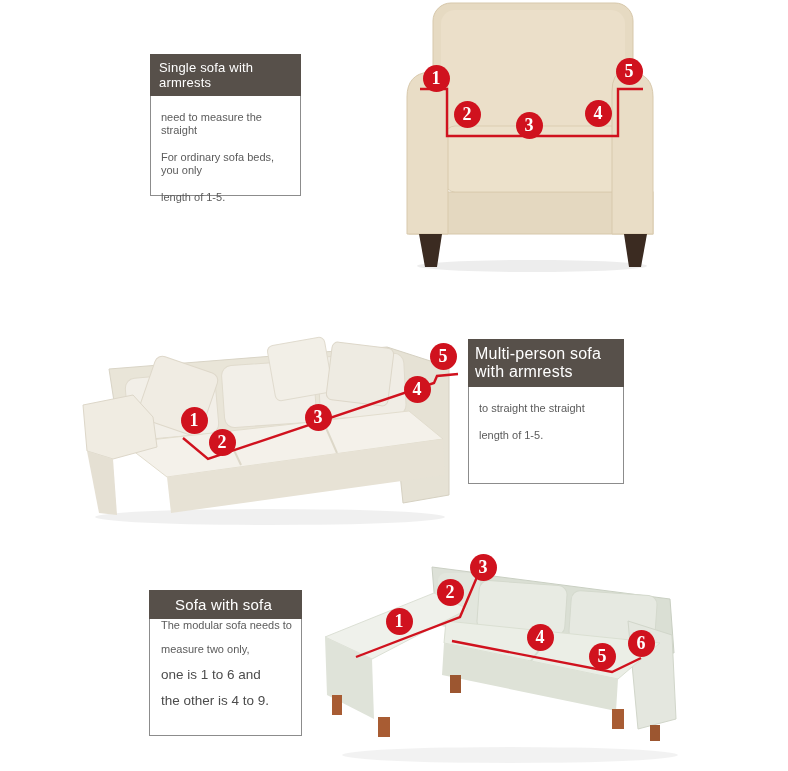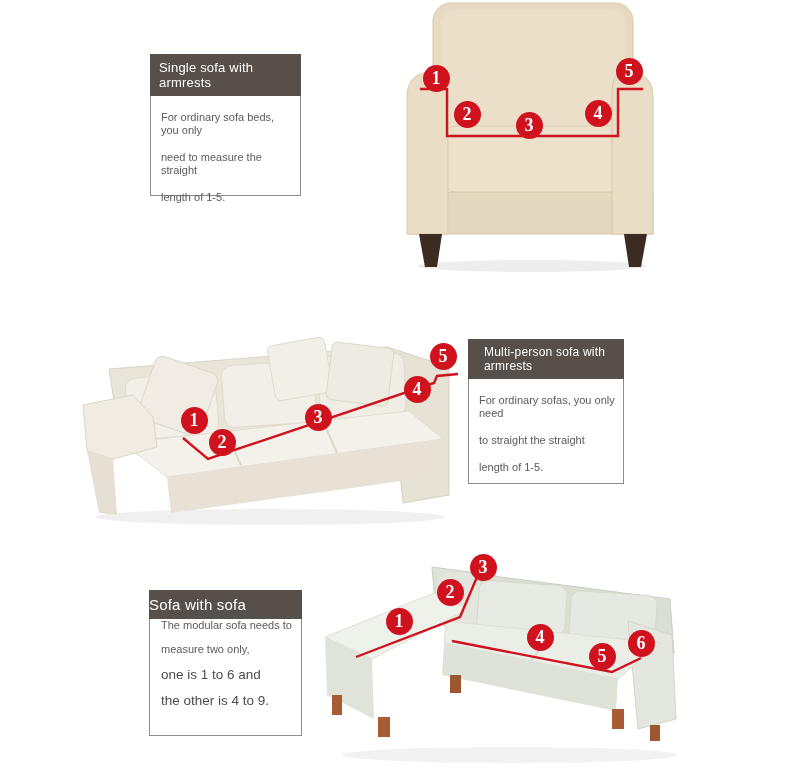--- a/index.html
+++ b/index.html
@@ -16,23 +16,23 @@
     font-family:"Liberation Serif",serif;font-weight:700;font-size:18px;line-height:1;
   }
   .info-box{position:absolute;background:#ffffff;border:1px solid #8c8c8c;box-sizing:border-box;}
   .info-header{
     background:var(--header-bg,#57504a);color:#ffffff;font-weight:400;
     margin:-1px -1px 0 -1px;padding:6px 4px 6px 9px;letter-spacing:.2px;
   }
   .box1{left:150px;top:54px;width:151px;height:142px;}
   .box1 .info-header{font-size:13px;}
   .box2{left:468px;top:339px;width:156px;height:145px;}
-  .box2 .info-header{font-size:12px;padding-left:16px;}
+  .box2 .info-header{font-size:16px;padding-left:7px;}
   .box3{left:149px;top:590px;width:153px;height:146px;}
-  .box3 .info-header{font-size:15px;text-align:left;padding-left:0;}
+  .box3 .info-header{font-size:15px;text-align:center;padding-left:0;}
   .info-body{padding:15px 6px 0 10px;}
   .info-body p{margin:0 0 14px 0;font-size:11px;line-height:13px;color:#5b5b5b;}
   .box3 .info-body{padding-top:0;padding-left:11px;}
   .box3 .info-body p{margin-bottom:11px;}
   .box3 .info-body p.big{font-size:13.5px;line-height:15px;color:#4c4c4c;}
 </style>
 </head>
 <body>
 
 <div class="canvas">
@@ -119,30 +119,29 @@
       <div class="marker" style="left: 450px; top: 592px;">2</div>
       <div class="marker" style="left: 483px; top: 567px;">3</div>
       <div class="marker" style="left: 540px; top: 637px;">4</div>
       <div class="marker" style="left: 602px; top: 656px;">5</div>
       <div class="marker" style="left: 641px; top: 643px;">6</div>
     </div>
 
   <div class="info-box box1">
     <div class="info-header">Single sofa with armrests</div>
     <div class="info-body">
+      <p>need to measure the straight</p>
       <p>For ordinary sofa beds, you only</p>
-      <p>need to measure the straight</p>
       <p>length of 1-5.</p>
     </div>
   </div>
 
   <div class="info-box box2">
     <div class="info-header">Multi-person sofa with armrests</div>
     <div class="info-body">
-      <p>For ordinary sofas, you only need</p>
       <p>to straight the straight</p>
       <p>length of 1-5.</p>
     </div>
   </div>
 
   <div class="info-box box3">
     <div class="info-header">Sofa with sofa</div>
     <div class="info-body">
       <p>The modular sofa needs to</p>
       <p>measure two only,</p>

